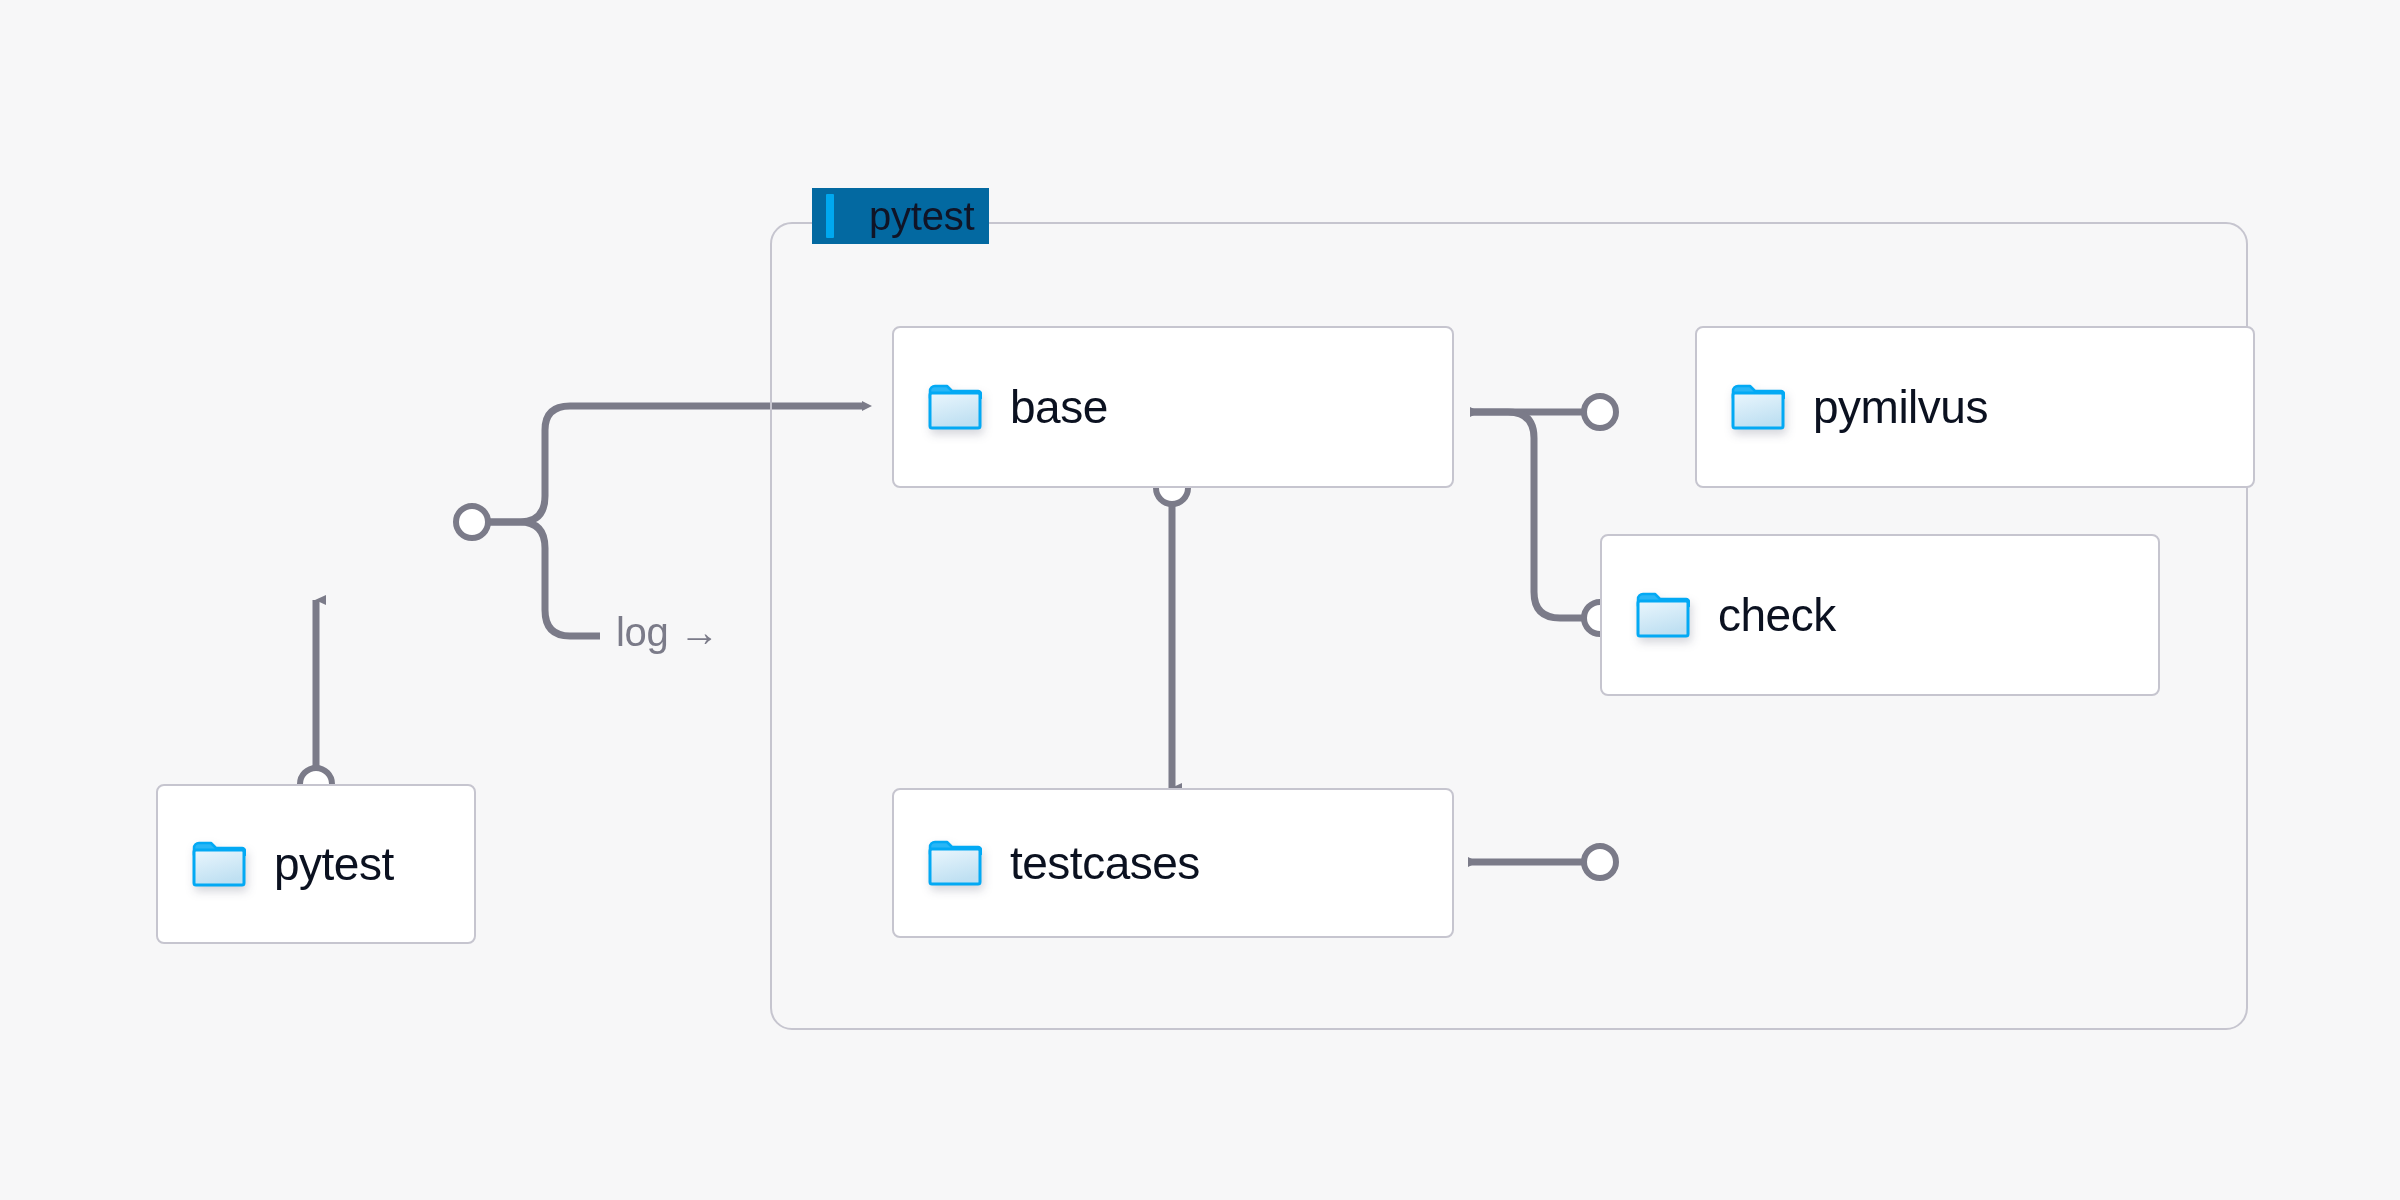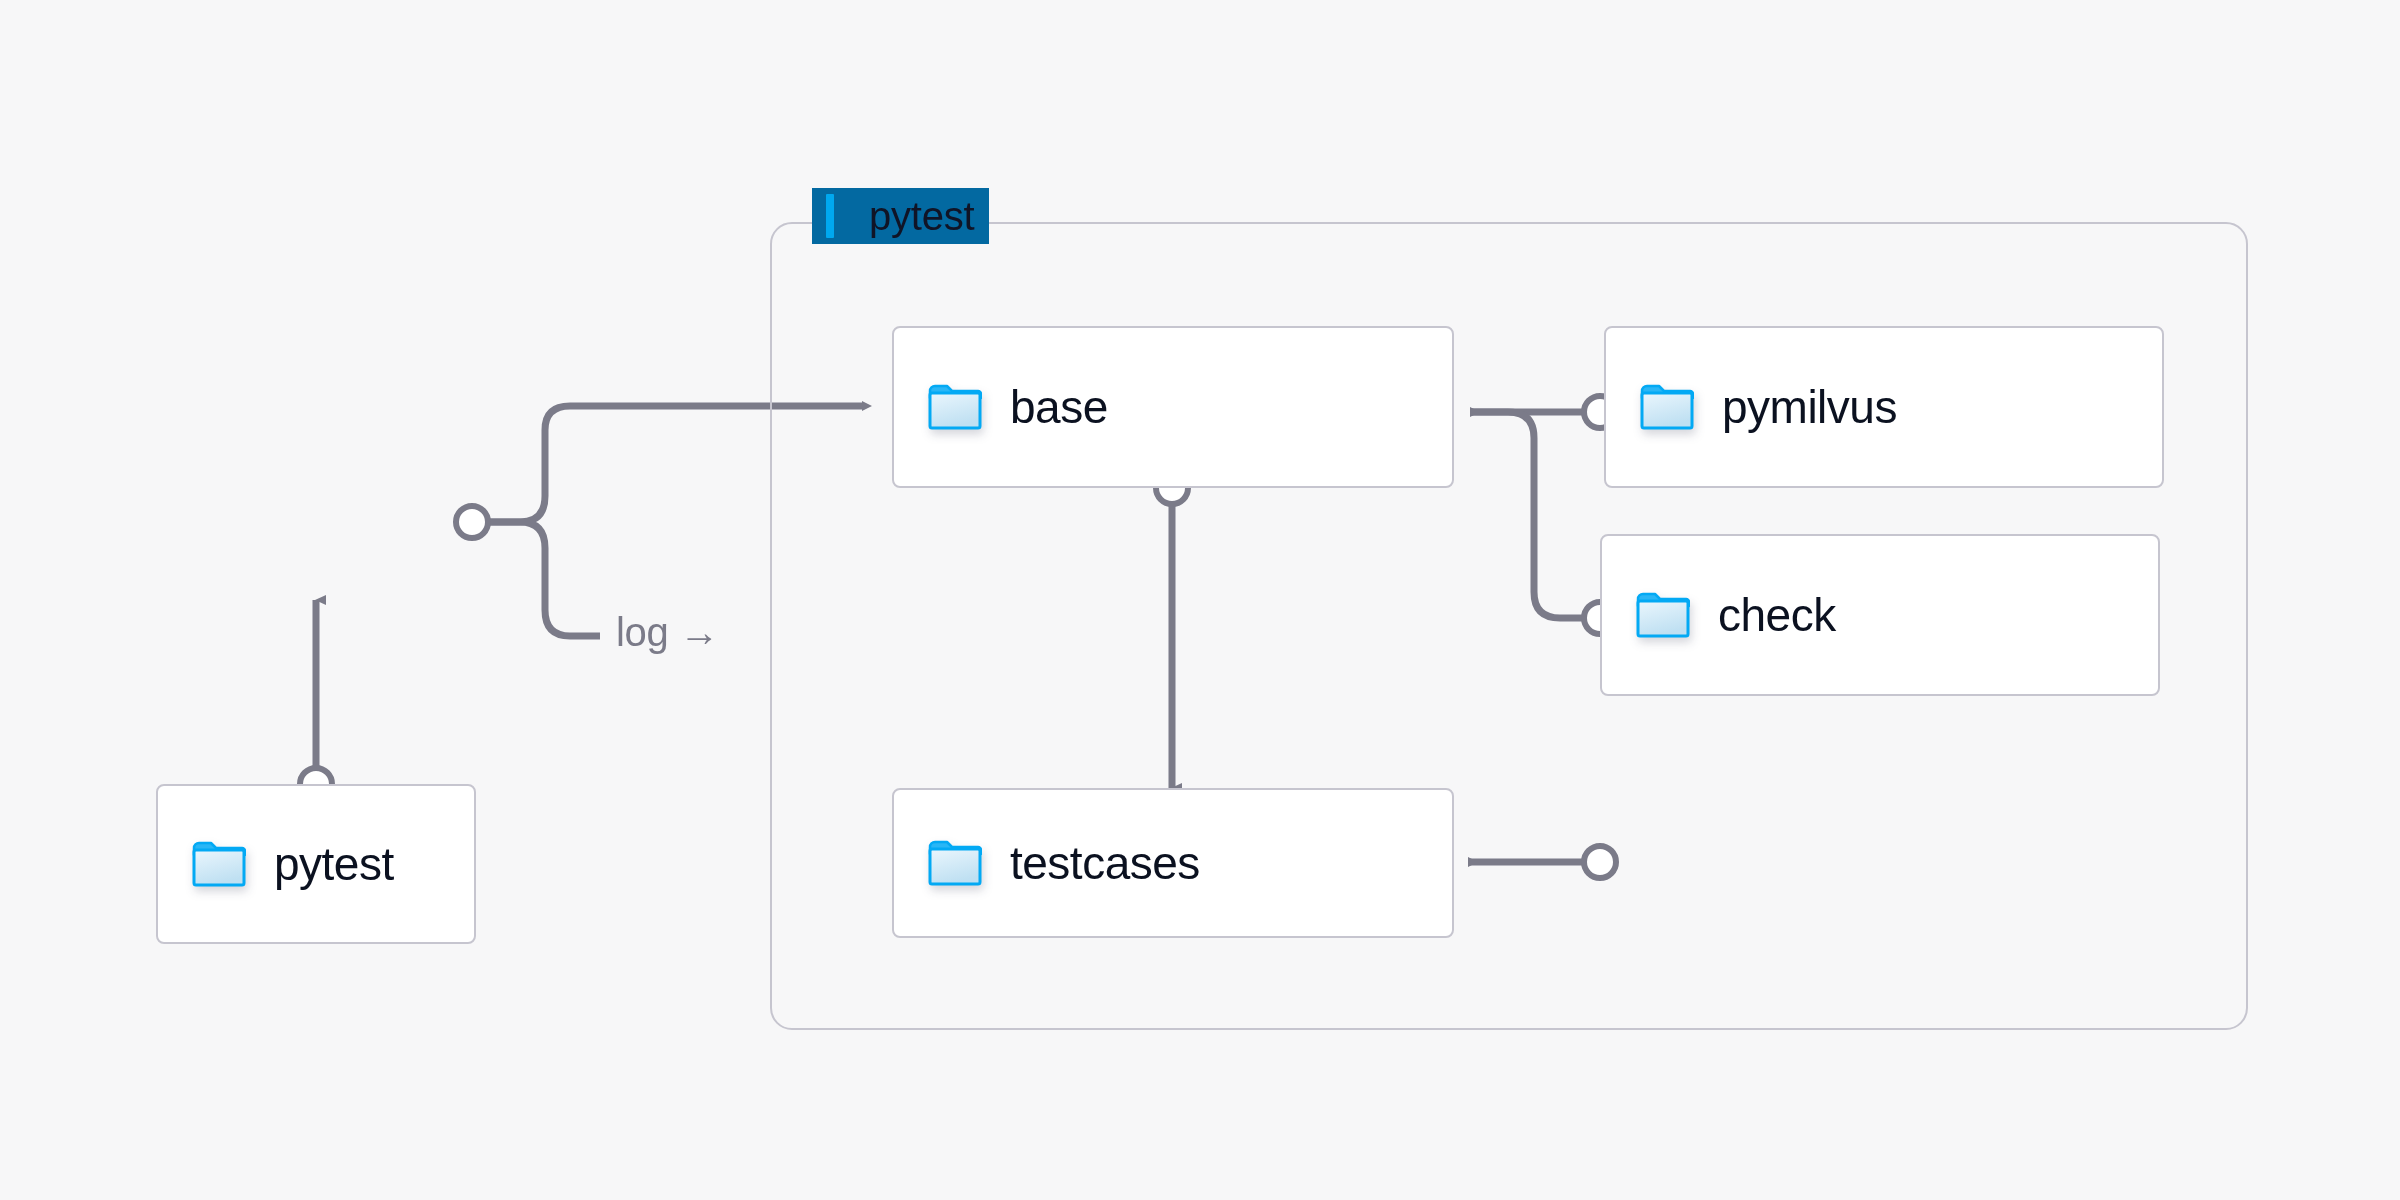--- a/index.html
+++ b/index.html
@@ -194,21 +194,21 @@
             <stop offset="100%" stop-color="#bfe0f2"></stop>
           </linearGradient>
         </defs>
         <path d="M2 7 a5 5 0 0 1 5 -5 h12 l5 5 h26 a3 3 0 0 1 3 3 v4 H2 Z" fill="#29b6f6" stroke="#03a9f4" stroke-width="2.5" stroke-linejoin="round"></path>
         <rect x="2" y="9" width="50" height="35" rx="2" fill="url(#fg3)" stroke="#03a9f4" stroke-width="3"></rect>
       </svg>
     </span>
     <span class="node-label">testcases</span>
   </div>
 
-  <div class="node" style="left:1604px; top:326px; width:560px; height:162px;">
+  <div class="node" style="left:1695px; top:326px; width:560px; height:162px;">
     <span class="folder">
       <svg viewBox="0 0 54 46" width="54" height="46">
         <defs>
           <linearGradient id="fg4" x1="0" y1="0" x2="0.35" y2="1">
             <stop offset="0%" stop-color="#eaf6fd"></stop>
             <stop offset="100%" stop-color="#bfe0f2"></stop>
           </linearGradient>
         </defs>
         <path d="M2 7 a5 5 0 0 1 5 -5 h12 l5 5 h26 a3 3 0 0 1 3 3 v4 H2 Z" fill="#29b6f6" stroke="#03a9f4" stroke-width="2.5" stroke-linejoin="round"></path>
         <rect x="2" y="9" width="50" height="35" rx="2" fill="url(#fg4)" stroke="#03a9f4" stroke-width="3"></rect>

